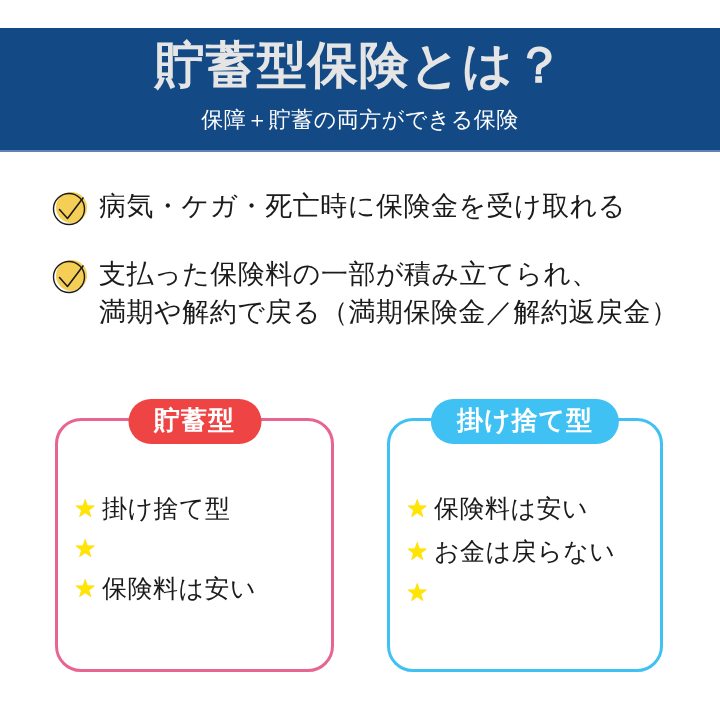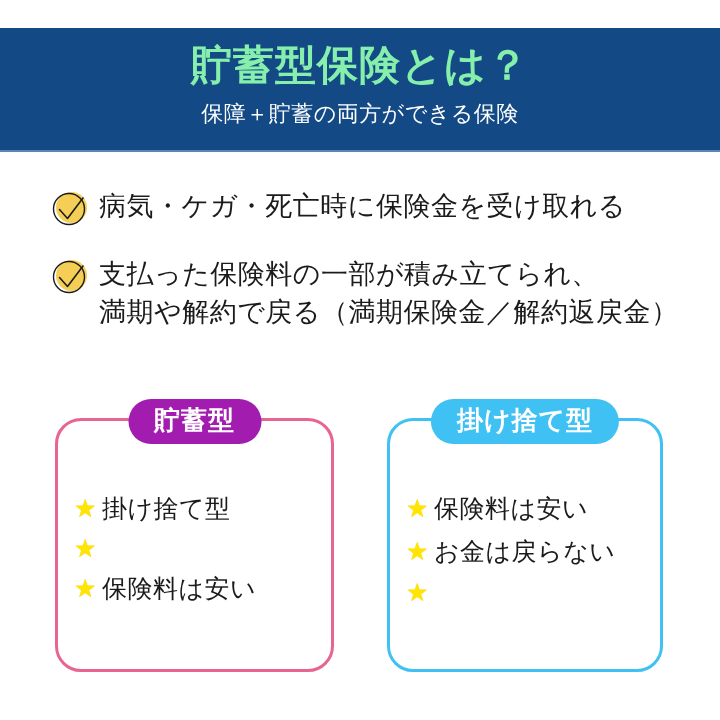--- a/index.html
+++ b/index.html
@@ -28,22 +28,22 @@
     height: 124px;
     background: #134a85;
     box-sizing: border-box;
     border-bottom: 2px solid #5f83b4;
     display: flex;
     flex-direction: column;
     align-items: center;
     justify-content: center;
   }
   .header-title {
-    color: #86efac;
-    font-size: 41px;
+    color: #e5e5e5;
+    font-size: 50px;
     font-weight: bold;
     letter-spacing: 1px;
     line-height: 1.15;
     margin: 0 0 4px 0;
     white-space: nowrap;
   }
   .header-subtitle {
     color: #ffffff;
     font-size: 22px;
     font-weight: normal;
@@ -118,21 +118,21 @@
     transform: translateX(-50%);
     padding: 7px 26px 9px 26px;
     border-radius: 30px;
     color: #ffffff;
     font-size: 26px;
     font-weight: bold;
     letter-spacing: 1px;
     line-height: 1.1;
     white-space: nowrap;
   }
-  .card--savings .card-badge { background: #a21caf; }
+  .card--savings .card-badge { background: #ef4444; }
   .card--term .card-badge { background: #3fc1f3; }
 
   .card-list {
     list-style: none;
     margin: 0;
     padding: 72px 0 0 16px;
   }
   .card-list li {
     display: flex;
     align-items: center;

